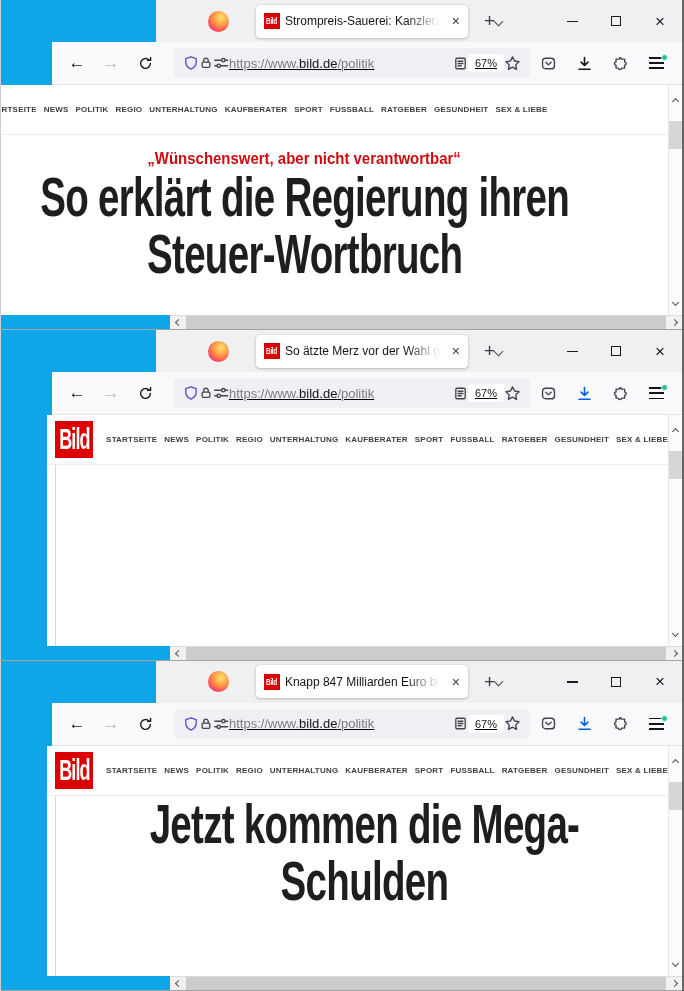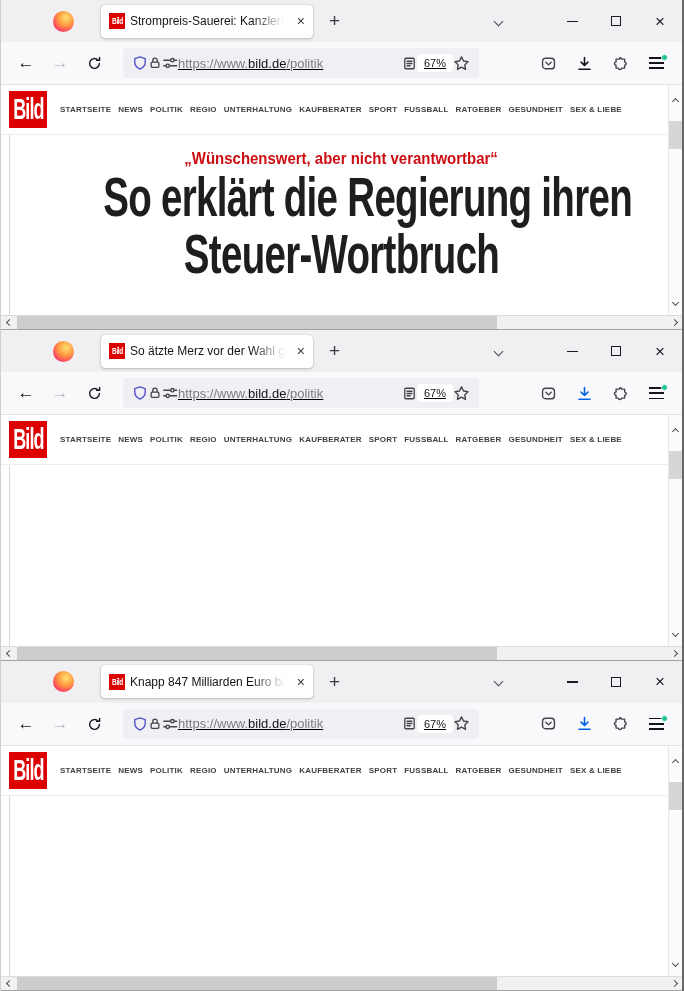--- a/index.html
+++ b/index.html
@@ -1,22 +1,22 @@
 <!DOCTYPE html>
 <html><head>
 <meta charset="utf-8">
 <style>
   * { box-sizing: border-box; margin: 0; padding: 0; }
   html,body { width:684px; height:991px; overflow:hidden; background:#fff;
               font-family:"Liberation Sans", sans-serif; }
   #stage { width:684px; height:991px; display:flex; flex-direction:column;
            border-left:1px solid #cfcfcf; border-right:2px solid #686868; }
 
-  .window { flex:1 1 0; display:flex; flex-direction:column; background:#f0abfc;
-            border-bottom:1px solid #a3a3a3; overflow:hidden; }
+  .window { flex:1 1 0; display:flex; flex-direction:column; background:#0ea5e9;
+            border-bottom:1px solid #a3a3a3; overflow:hidden;align-items:flex-end; }
 
   
   .titlebar { flex:0 0 42px; background:#f0f0f3; display:flex; align-items:center; }
   .ff-icon { width:21px; height:21px; border-radius:50%; margin-left:52px; flex:0 0 21px;
              background:radial-gradient(circle at 62% 32%, #ffd567 8%, #ff9640 42%, #ff4f5e 68%, #b5007f 100%); }
   .tab { margin-left:27px; width:212px; height:33px; background:#fff; border-radius:4px;
          box-shadow:0 1px 3px rgba(0,0,0,.22), 0 0 1px rgba(0,0,0,.25);
          display:flex; align-items:center; padding:0 8px; }
   .favicon { width:16px; height:16px; background:#dd0000; color:#fff; flex:0 0 16px;
              display:flex; align-items:center; justify-content:center; }
@@ -437,20 +437,24 @@
             <span>UNTERHALTUNG</span>
             <span>KAUFBERATER</span>
             <span>SPORT</span>
             <span>FUSSBALL</span>
             <span>RATGEBER</span>
             <span>GESUNDHEIT</span>
             <span>SEX &amp; LIEBE</span>
           </div>
       </div>
       <div class="page-left-rule"></div>
+      <div class="headline" style="color:#1e1e20">
+        <span class="hl-line">Jetzt kommen die Mega-</span>
+        <span class="hl-line">Schulden</span>
+      </div>
       <div class="vscroll">
         <span class="sb-arrow"><i class="chev up"></i></span>
         <span class="v-thumb"></span>
         <span class="v-track-fill"></span>
         <span class="sb-arrow bottom"><i class="chev down"></i></span>
       </div>
     </div>
 
     <div class="hscroll">
       <span class="sb-arrow">

